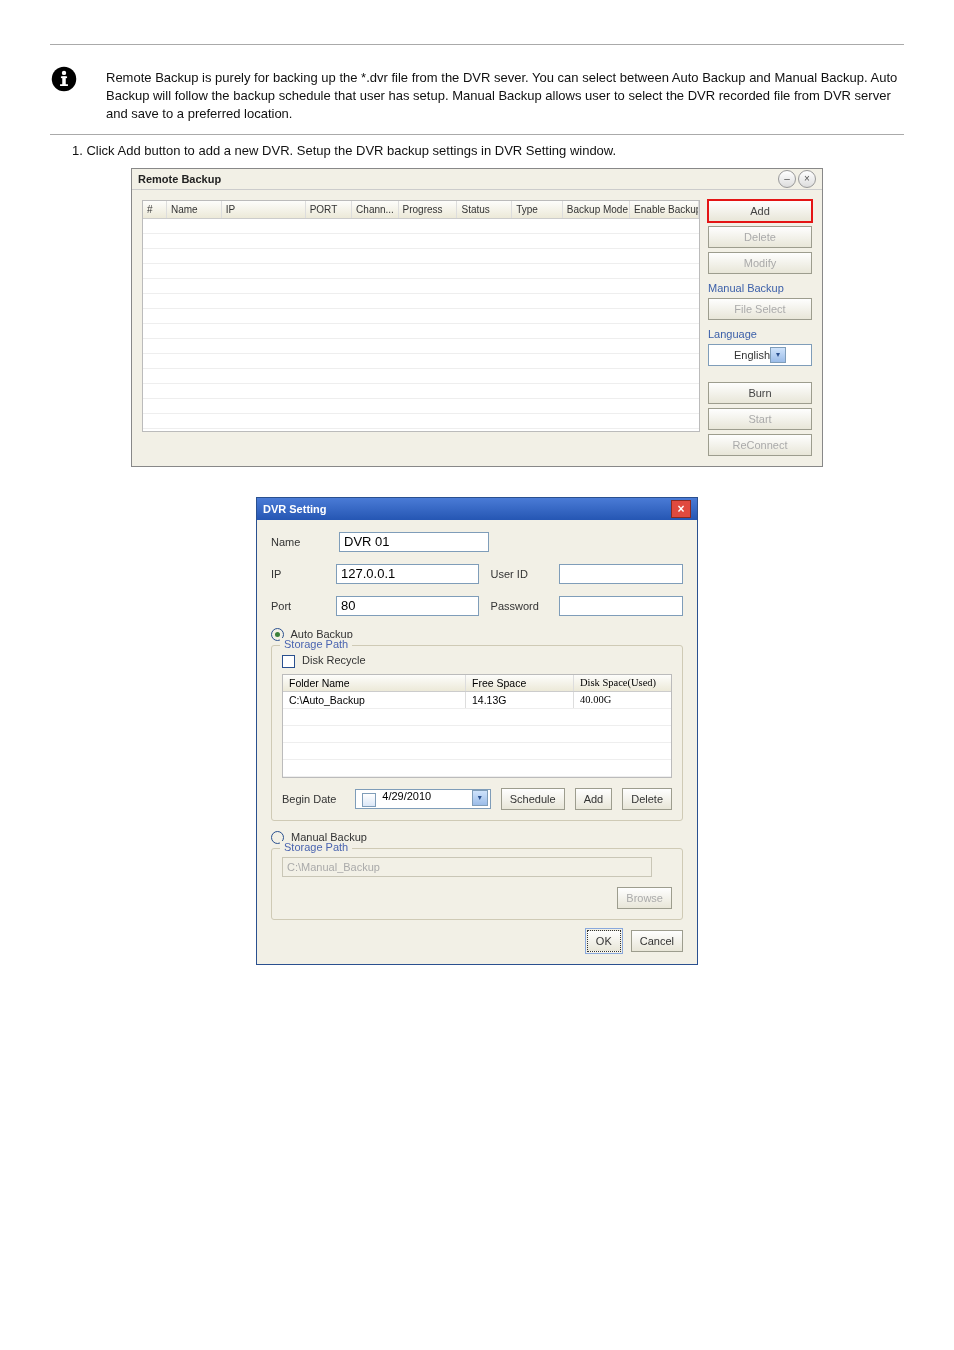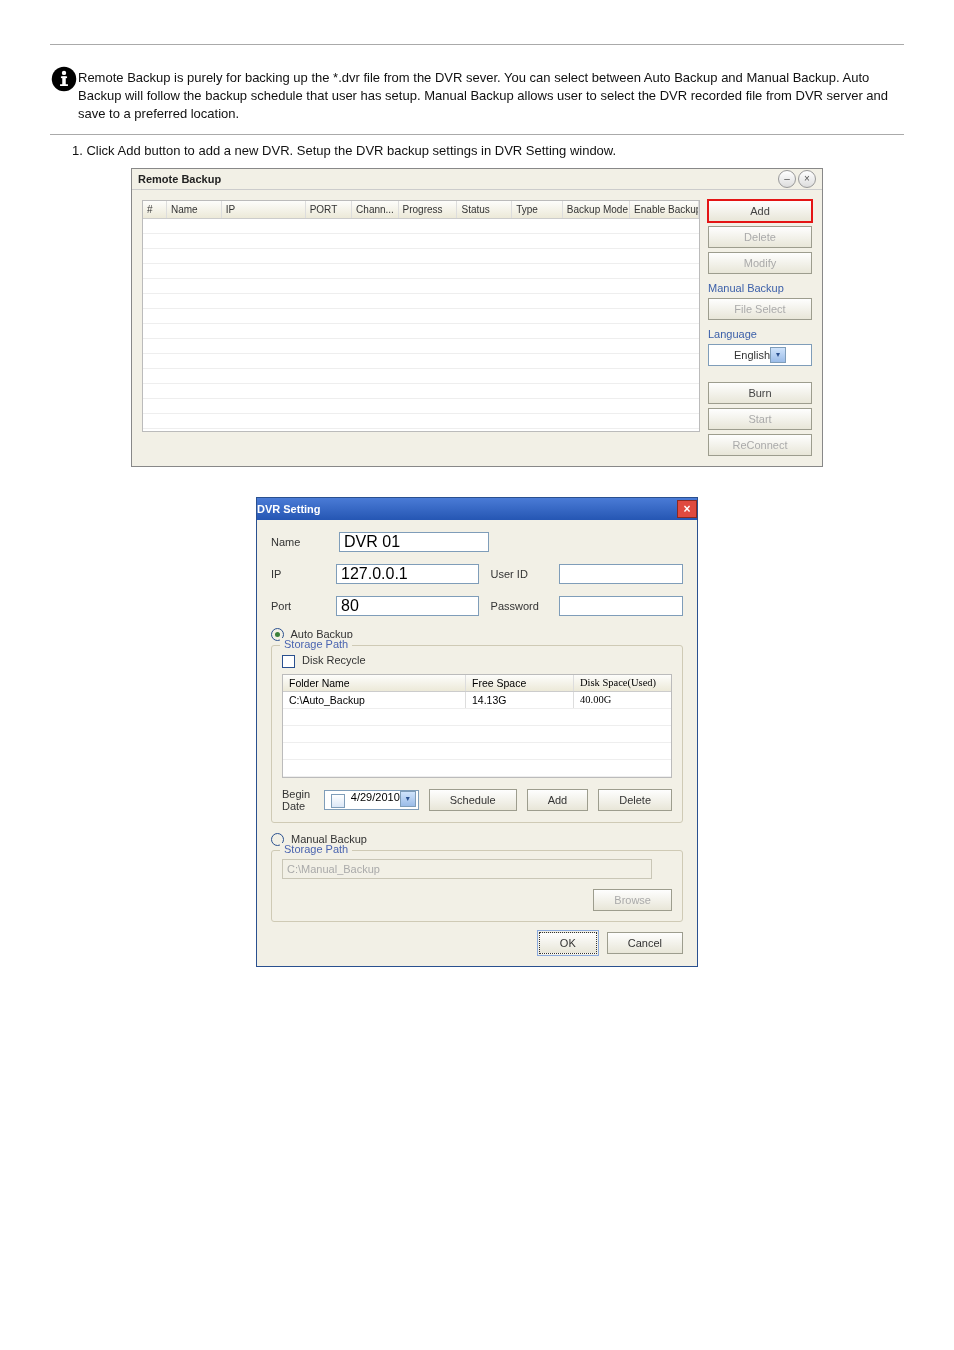--- a/index.html
+++ b/index.html
@@ -14,21 +14,21 @@
     padding: 40px 50px;
   }
   hr.divider {
     border: none;
     border-top: 1px solid #aaa;
     margin: 4px 0;
   }
   .info-row {
     display: flex;
     align-items: flex-start;
-    gap: 0;
+    gap: 28px;
     margin: 20px 0 10px 0;
   }
   .info-icon-wrap {
     flex: 0 0 28px;
     height: 28px;
   }
   .info-icon {
     width: 28px;
     height: 28px;
   }
@@ -186,21 +186,21 @@
     font-size: 11px;
     background: #f2f0e6;
   }
   .dvr .dlgtitle {
     height: 22px;
     background: linear-gradient(#4a7bd6, #2556b3);
     color: #fff;
     font-weight: bold;
     display: flex;
     align-items: center;
-    padding: 0 0;
+    padding: 0 6px;
   }
   .dvr .dlgtitle .close {
     margin-left: auto;
     width: 18px;
     height: 16px;
     background: #e04a3f;
     border: 1px solid #8a2a22;
     color: #fff;
     display: flex;
     align-items: center;
@@ -214,21 +214,21 @@
     align-items: center;
     margin-bottom: 12px;
     gap: 12px;
   }
   .flabel { width: 56px; color: #333; }
   .finput {
     height: 18px;
     border: 1px solid #7f9db9;
     background: #fff;
     padding: 0 4px;
-    font-size: 16px;
+    font-size: 13px;
     display: flex;
     align-items: center;
   }
   .finput.w150 { width: 140px; }
   .finput.w130 { width: 120px; }
   .flabel2 { width: 60px; color: #333; }
   .radio {
     width: 11px; height: 11px;
     border: 1px solid #2a508f;
     border-radius: 50%;
@@ -308,21 +308,21 @@
   .date-input::before {
     content: "";
     position: absolute;
     left: 6px; top: 3px;
     width: 12px; height: 12px;
     background: linear-gradient(#fff,#dbe7f7);
     border: 1px solid #7f9db9;
   }
   .sbtn {
     height: 20px;
-    padding: 0 20px;
+    padding: 0 8px;
     border: 1px solid #9d9d8e;
     background: linear-gradient(#fefefe,#e8e6d8);
     display: flex;
     align-items: center;
     justify-content: center;
     font-size: 11px;
     color: #333;
   }
   .sbtn.disabled { color: #aaa; }
   .sbtn.focus { border: 1px dotted #333; outline: 1px solid #8aa9dd; outline-offset: 1px; }

